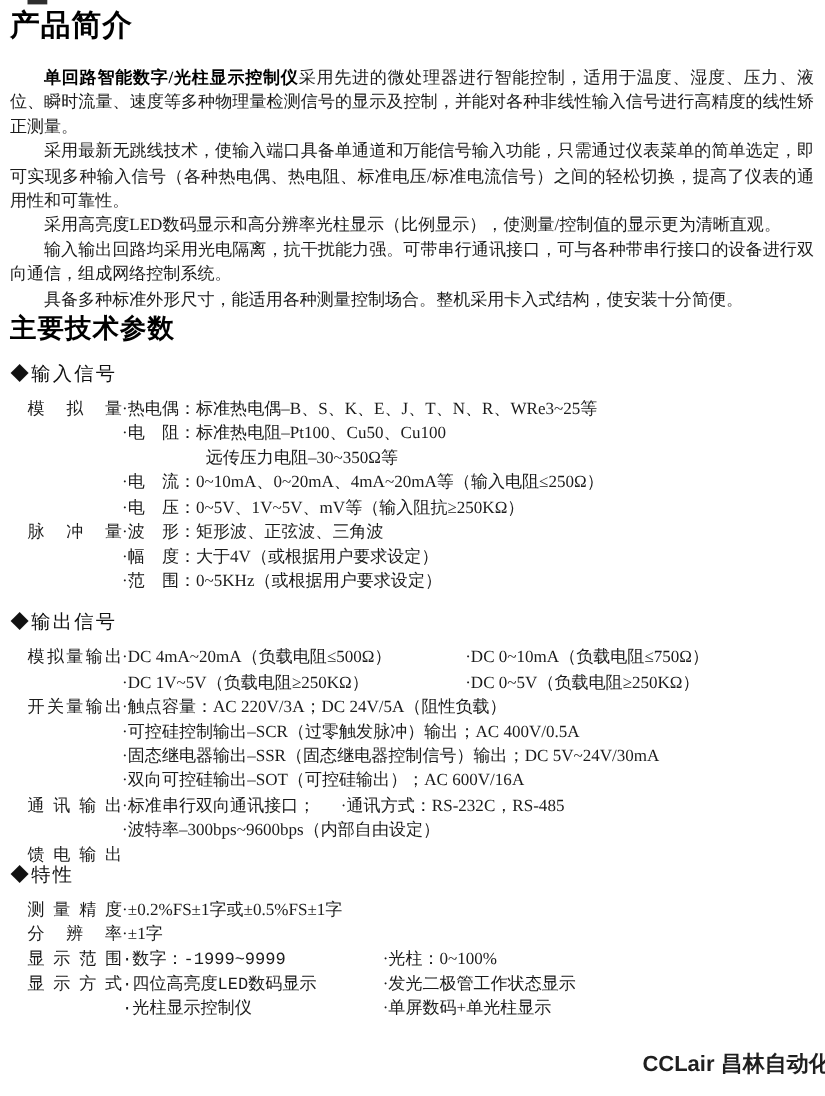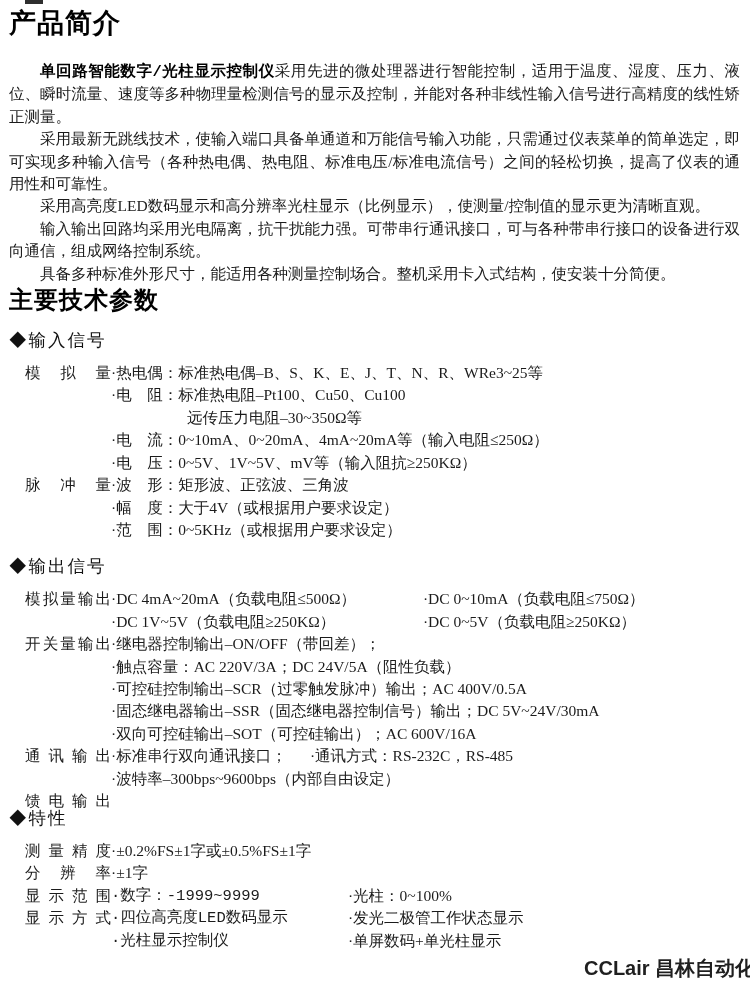--- a/index.html
+++ b/index.html
@@ -21,21 +21,21 @@
     font-family:"Liberation Sans", sans-serif;
     font-weight:bold; color:#000; margin:0;
   }
   #intro-heading { font-size:27px; line-height:34px; letter-spacing:1px; margin-bottom:20px; }
   #specs-heading { font-size:24px; line-height:30px; letter-spacing:1px; }
   .para {
     margin:0; font-size:15.5px; line-height:22.4px;
     text-align:justify; text-indent:2em;
   }
   .lead-bold {
-    font-family:Liberation Mono, monospace;
+    font-family:Liberation Serif, serif;
     font-weight:bold; color:#000;
   }
   .sub-heading {
     font-size:17.5px; font-weight:normal; color:#111;
     margin:15px 0 12px 0; letter-spacing:2px; line-height:20px;
   }
   .sub-heading.features { margin-top:18px; }
   .spec-row {
     position:relative; padding-left:102px;
     font-size:15.5px; line-height:22.4px; color:#1b1b1b;
@@ -108,21 +108,20 @@
   <span class="spec-label">模拟量输出</span>
   <span class="spec-item wA">·DC 4mA~20mA（负载电阻≤500Ω）</span>
   <span class="spec-item">·DC 0~10mA（负载电阻≤750Ω）</span>
 </div>
 <div class="spec-row">
   <span class="spec-item wA">·DC 1V~5V（负载电阻≥250KΩ）</span>
   <span class="spec-item">·DC 0~5V（负载电阻≥250KΩ）</span>
 </div>
 <div class="spec-row">
   <span class="spec-label">开关量输出</span>
-  <span class="spec-item">·继电器控制输出–ON/OFF（带回差）；</span>
 </div>
 <div class="spec-row">
   <span class="spec-item">·触点容量：AC 220V/3A；DC 24V/5A（阻性负载）</span>
 </div>
 <div class="spec-row">
   <span class="spec-item">·可控硅控制输出–SCR（过零触发脉冲）输出；AC 400V/0.5A</span>
 </div>
 <div class="spec-row">
   <span class="spec-item">·固态继电器输出–SSR（固态继电器控制信号）输出；DC 5V~24V/30mA</span>
 </div>

